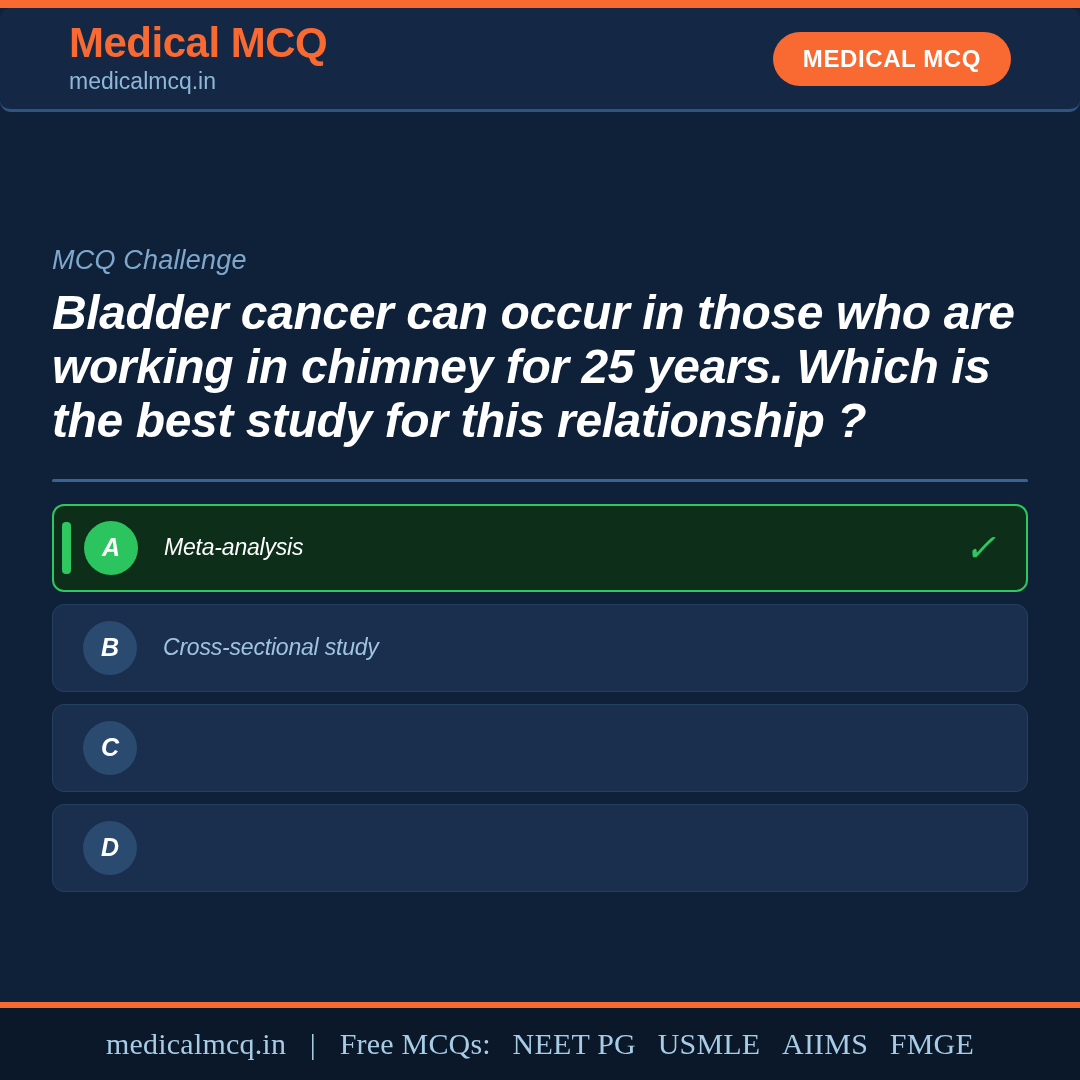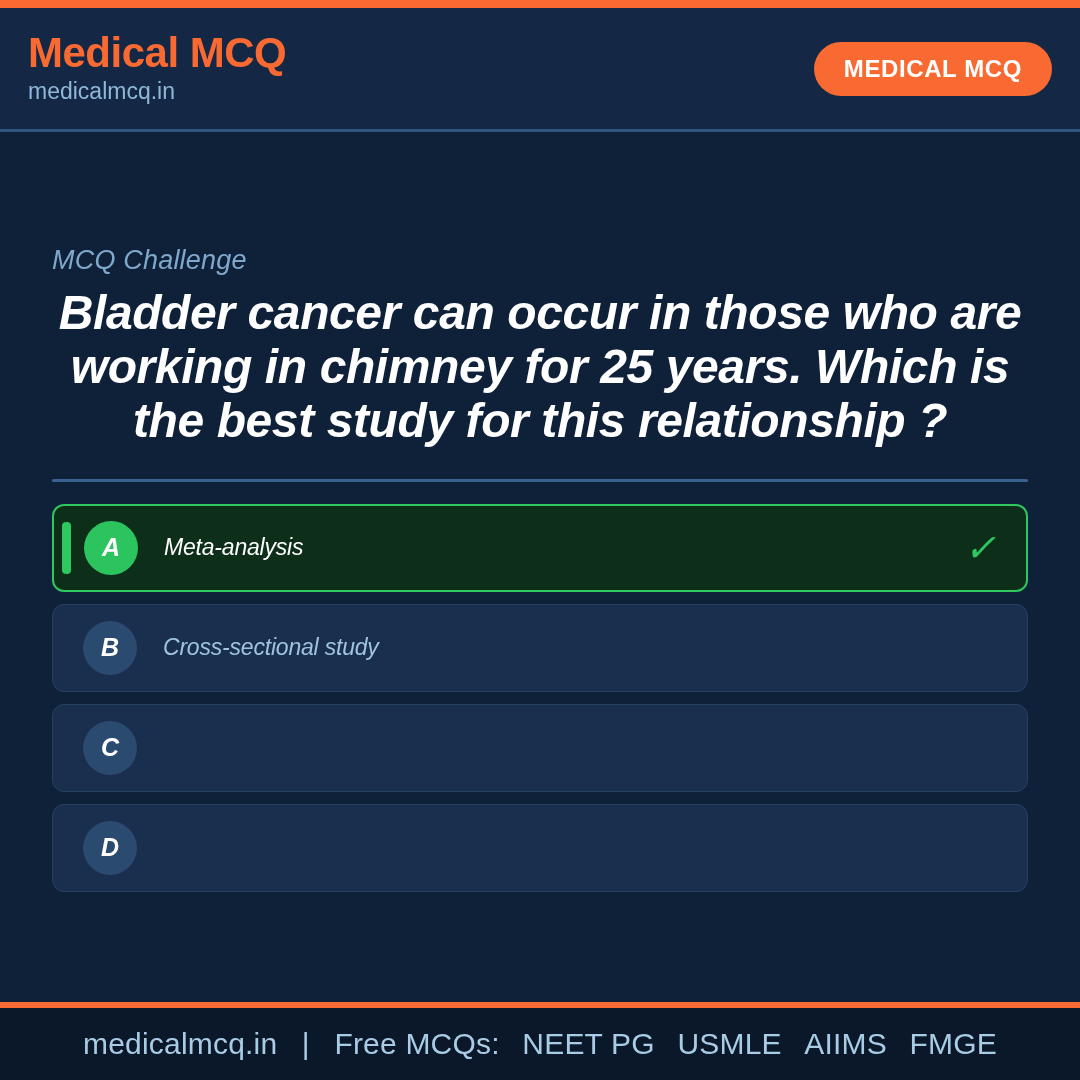--- a/index.html
+++ b/index.html
@@ -13,27 +13,28 @@
 
   
   .top-accent {
     height:8px;
     background:#f96a32;
     width:100%;
   }
 
   
   .header {
-    height:124px;
+    height:104px;
     background:#142845;
     border-bottom:3px solid #2d5580;
     display:flex;
     align-items:center;
     justify-content:space-between;
-    padding:0 28px;
+    padding:0 69px;
+    border-radius:11px;
   }
   .brand-block { display:flex; flex-direction:column; justify-content:center; }
   .brand-title {
     font-size:42px;
     font-weight:bold;
     color:#f96a32;
     line-height:1.05;
     letter-spacing:-0.5px;
   }
   .brand-sub {
@@ -70,21 +71,20 @@
     letter-spacing:0.2px;
   }
   .question {
     margin-top:10px;
     font-size:48px;
     font-weight:bold;
     color:#ffffff;
     line-height:1.13;
     letter-spacing:-0.4px;
     max-width:990px;
-    text-align:center;
   }
   .divider {
     margin-top:30px;
     height:3px;
     background:#3a6391;
     width:976px;
     border-radius:2px;
   }
 
   
@@ -159,20 +159,21 @@
     background:#0b1829;
     display:flex;
     align-items:center;
     justify-content:center;
   }
   .footer-text {
     font-size:30px;
     color:#a8cce6;
     letter-spacing:0.2px;
     white-space:nowrap;
+    font-family:Liberation Serif, serif;
   }
   .footer-sep { padding:0 16px; }
   .footer-exam { padding-left:14px; }
 </style>
 </head>
 <body>
 
 <div class="top-accent"></div>
 
 <div class="header">

